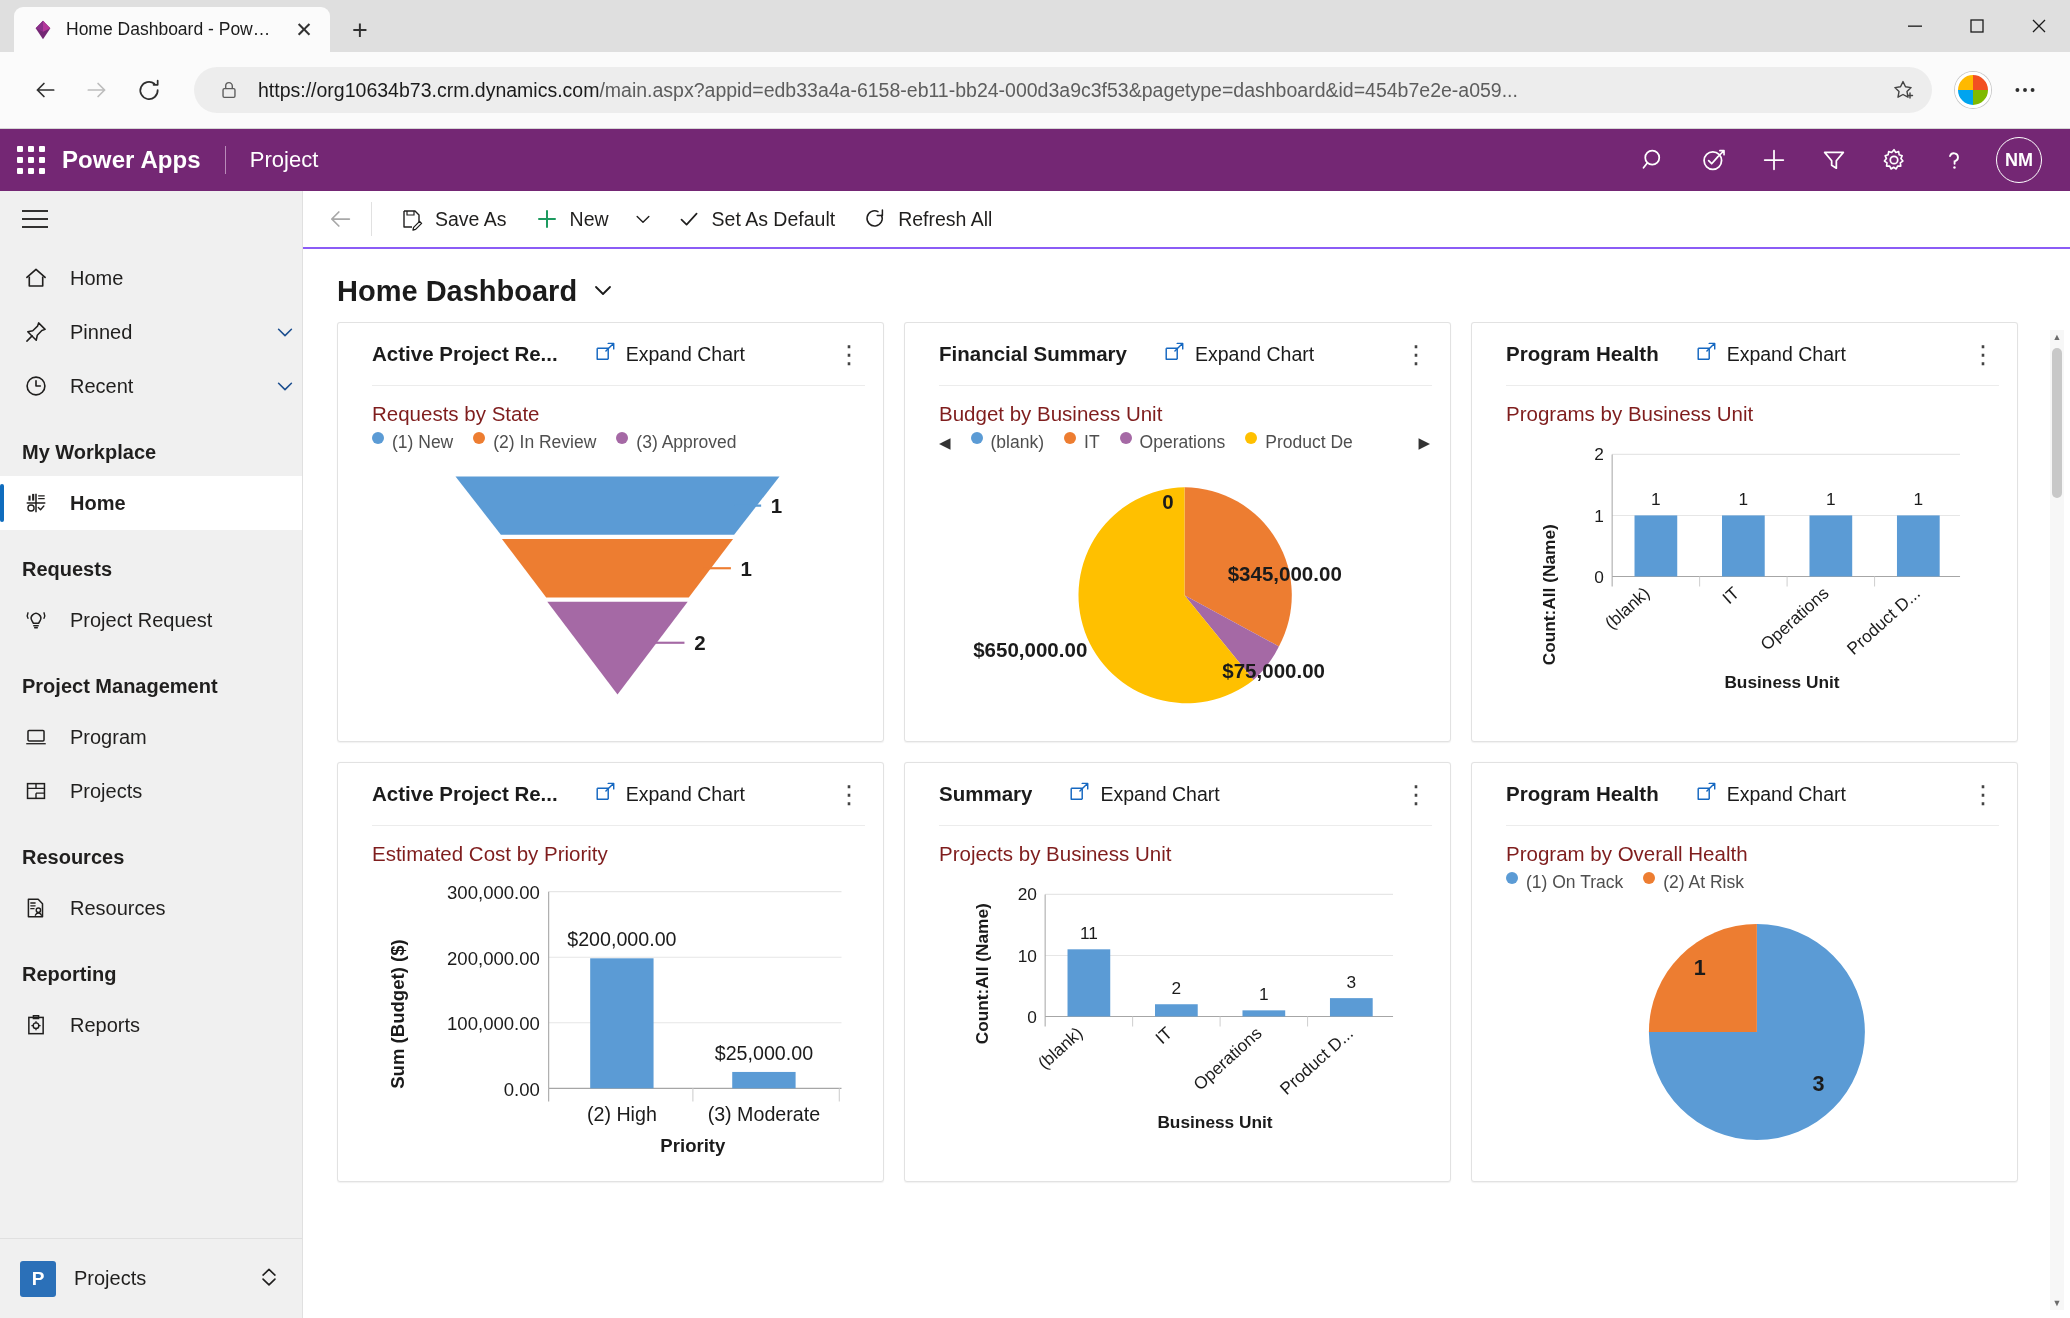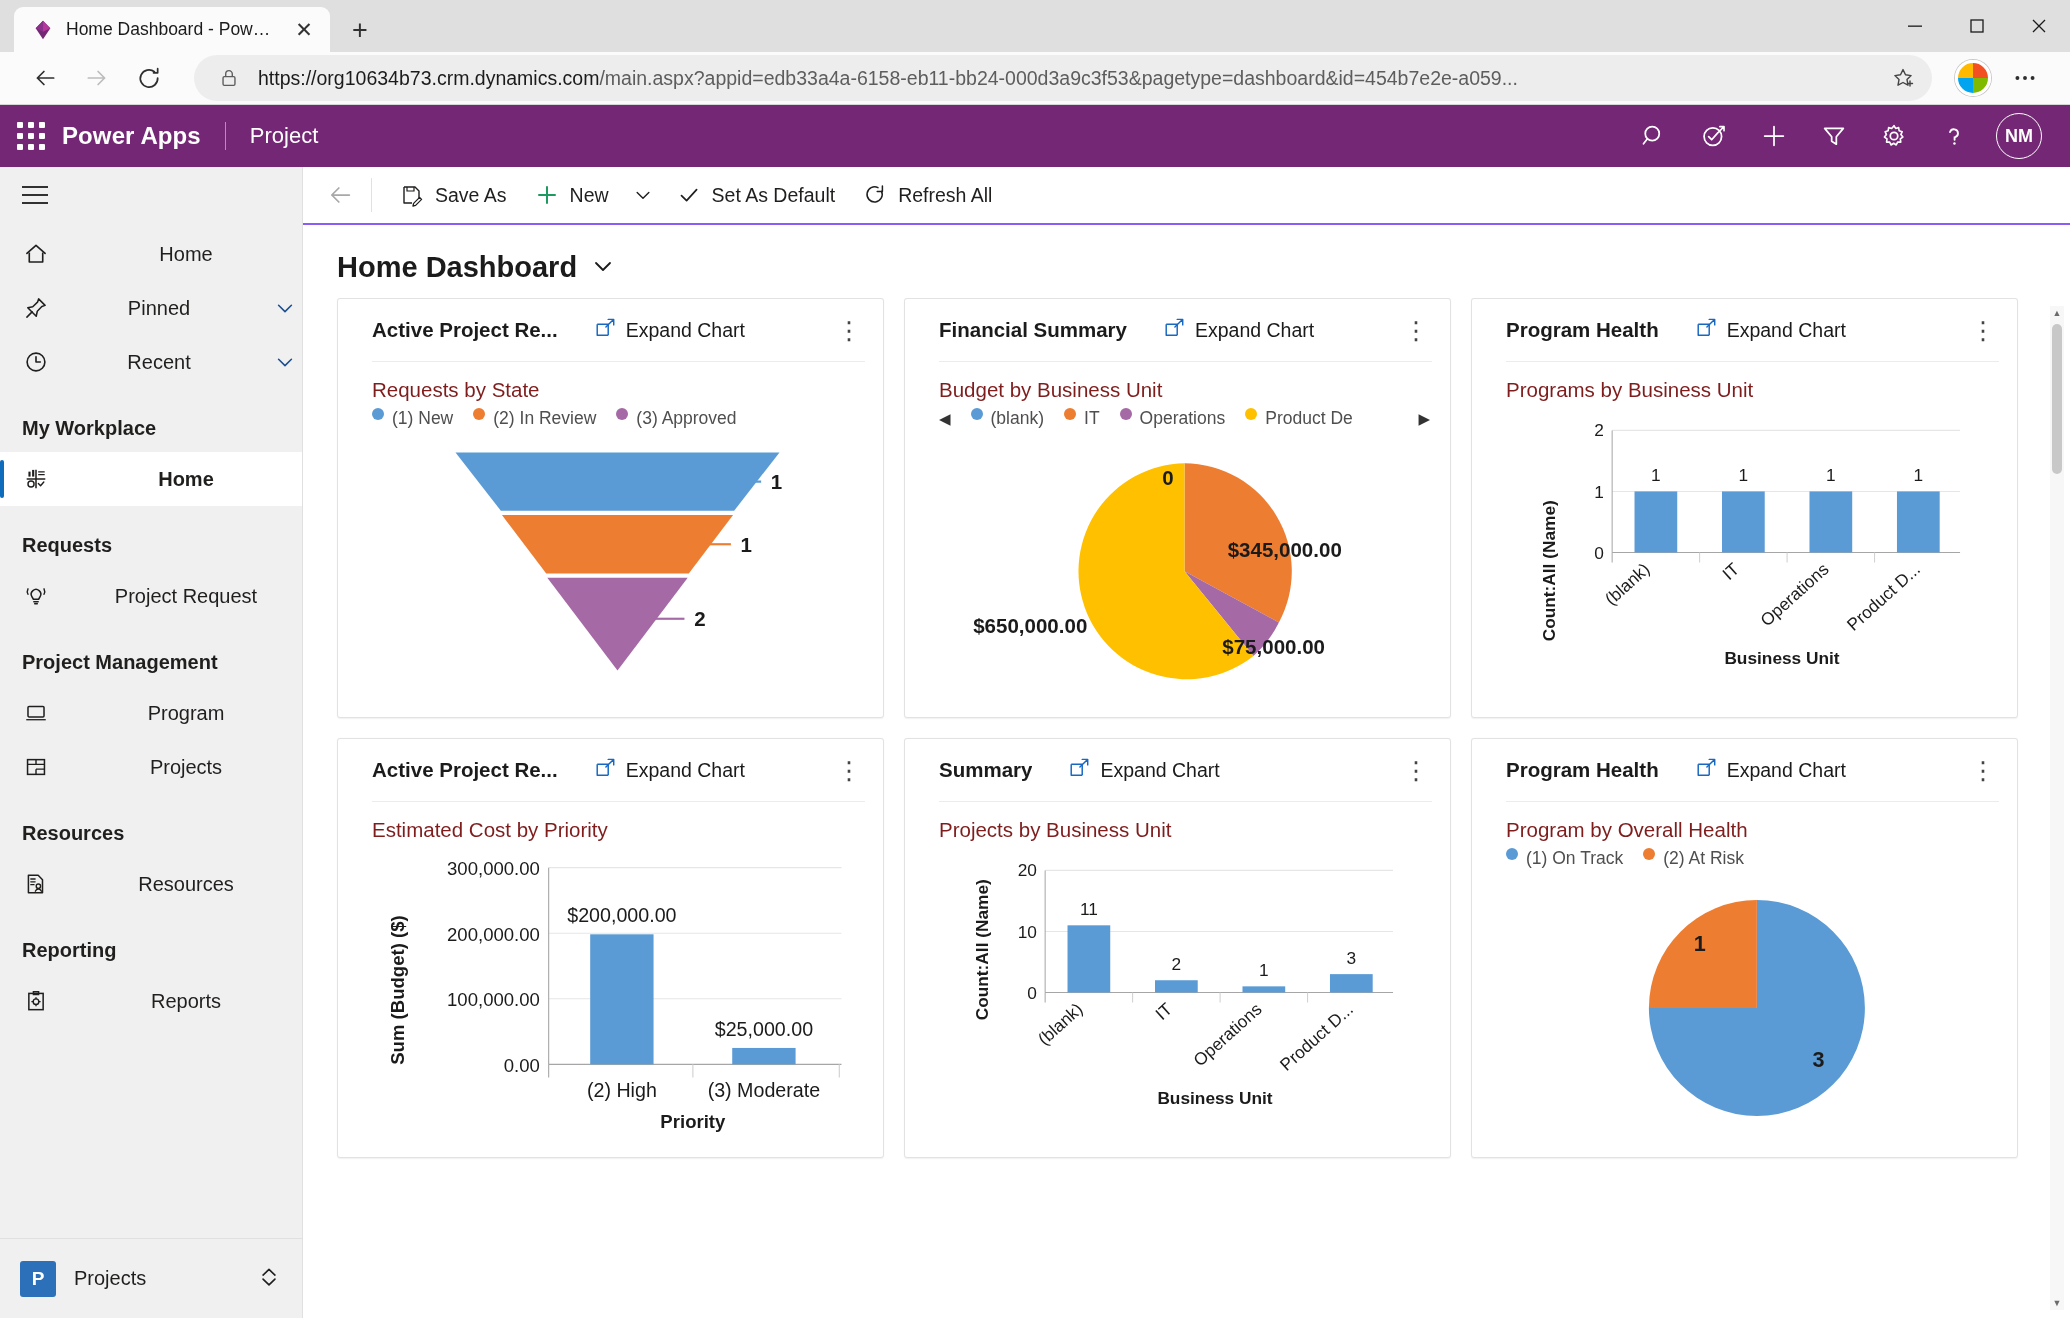--- a/index.html
+++ b/index.html
@@ -23,21 +23,21 @@
   }
   .tab-favicon { width: 22px; height: 22px; flex: none; }
   .tab-title { flex: 1; white-space: nowrap; overflow: hidden; text-overflow: ellipsis; }
   .tab-close { width: 28px; height: 28px; display: flex; align-items: center; justify-content: center;
     font-size: 21px; color: #333; border-radius: 4px; }
   .newtab { width: 44px; height: 44px; display: flex; align-items: center; justify-content: center;
     font-size: 27px; color: #303030; font-weight: 300; margin-left: 8px; }
   .win-ctrls { position: absolute; right: 0; top: 4px; display: flex; }
   .win-btn { width: 62px; height: 44px; display:flex; align-items:center; justify-content:center; color:#1b1b1b; }
 
-  .navbar { height: 52px; background: #fbfbfb; display: flex; align-items: center; padding: 0 22px; gap: 6px; }
+  .navbar { height: 76px; background: #fbfbfb; display: flex; align-items: center; padding: 0 22px; gap: 6px; }
   .nav-btn { width: 46px; height: 46px; display: flex; align-items: center; justify-content: center;
     border-radius: 6px; color: #2f2f2f; }
   .nav-btn.disabled { color: #bdbdbd; }
   .omnibox {
     flex: 1; height: 46px; background: #ededed; border-radius: 23px; margin-left: 16px;
     display: flex; align-items: center; padding: 0 14px 0 20px; gap: 14px; color: #5d5d5d; font-size: 19.5px;
   }
   .omnibox .url { flex: 1; white-space: nowrap; overflow: hidden; color: #5d5d5d; }
   .omnibox .url .host { color: #1b1b1b; }
   .ob-icon { width: 30px; height: 30px; display: flex; align-items: center; justify-content: center; flex: none; }
@@ -68,21 +68,21 @@
   
   .sidebar { width: 303px; background: #f0f0f0; display: flex; flex-direction: column;
     border-right: 1px solid #e0e0e0; flex: none; }
   .hamburger { height: 56px; display: flex; align-items: center; padding-left: 22px; }
   .ham-lines { width: 26px; }
   .ham-lines span { display: block; height: 2px; background: #323130; margin: 6px 0; }
   .nav-scroll { flex: 1; overflow: hidden; padding-top: 4px; }
   .nav-item { height: 54px; display: flex; align-items: center; padding-left: 22px; gap: 20px;
     font-size: 20px; color: #201f1e; position: relative; }
   .nav-item .ico { width: 28px; height: 28px; display: flex; align-items: center; justify-content: center; flex: none; }
-  .nav-item .lbl { flex: 1; white-space: nowrap; text-align: center; }
+  .nav-item .lbl { flex: 1; white-space: nowrap; }
   .nav-item .chev { width: 34px; display: flex; align-items: center; justify-content: center; color: #1b4e8f; }
   .nav-item.active { background: #ffffff; font-weight: 600; }
   .nav-item.active::before { content: ""; position: absolute; left: 0; top: 8px; bottom: 8px; width: 4px;
     background: #0f6cbd; border-radius: 2px; }
   .nav-group { font-size: 20px; font-weight: 700; color: #201f1e; padding: 28px 0 12px 22px; }
   .sidebar-foot { height: 80px; border-top: 1px solid #e0e0e0; display: flex; align-items: center;
     padding: 0 20px; gap: 18px; }
   .foot-badge { width: 36px; height: 36px; background: #2b70b8; color: #fff; border-radius: 3px;
     display: flex; align-items: center; justify-content: center; font-size: 19px; font-weight: 600; }
   .foot-label { flex: 1; font-size: 20px; color: #201f1e; }

